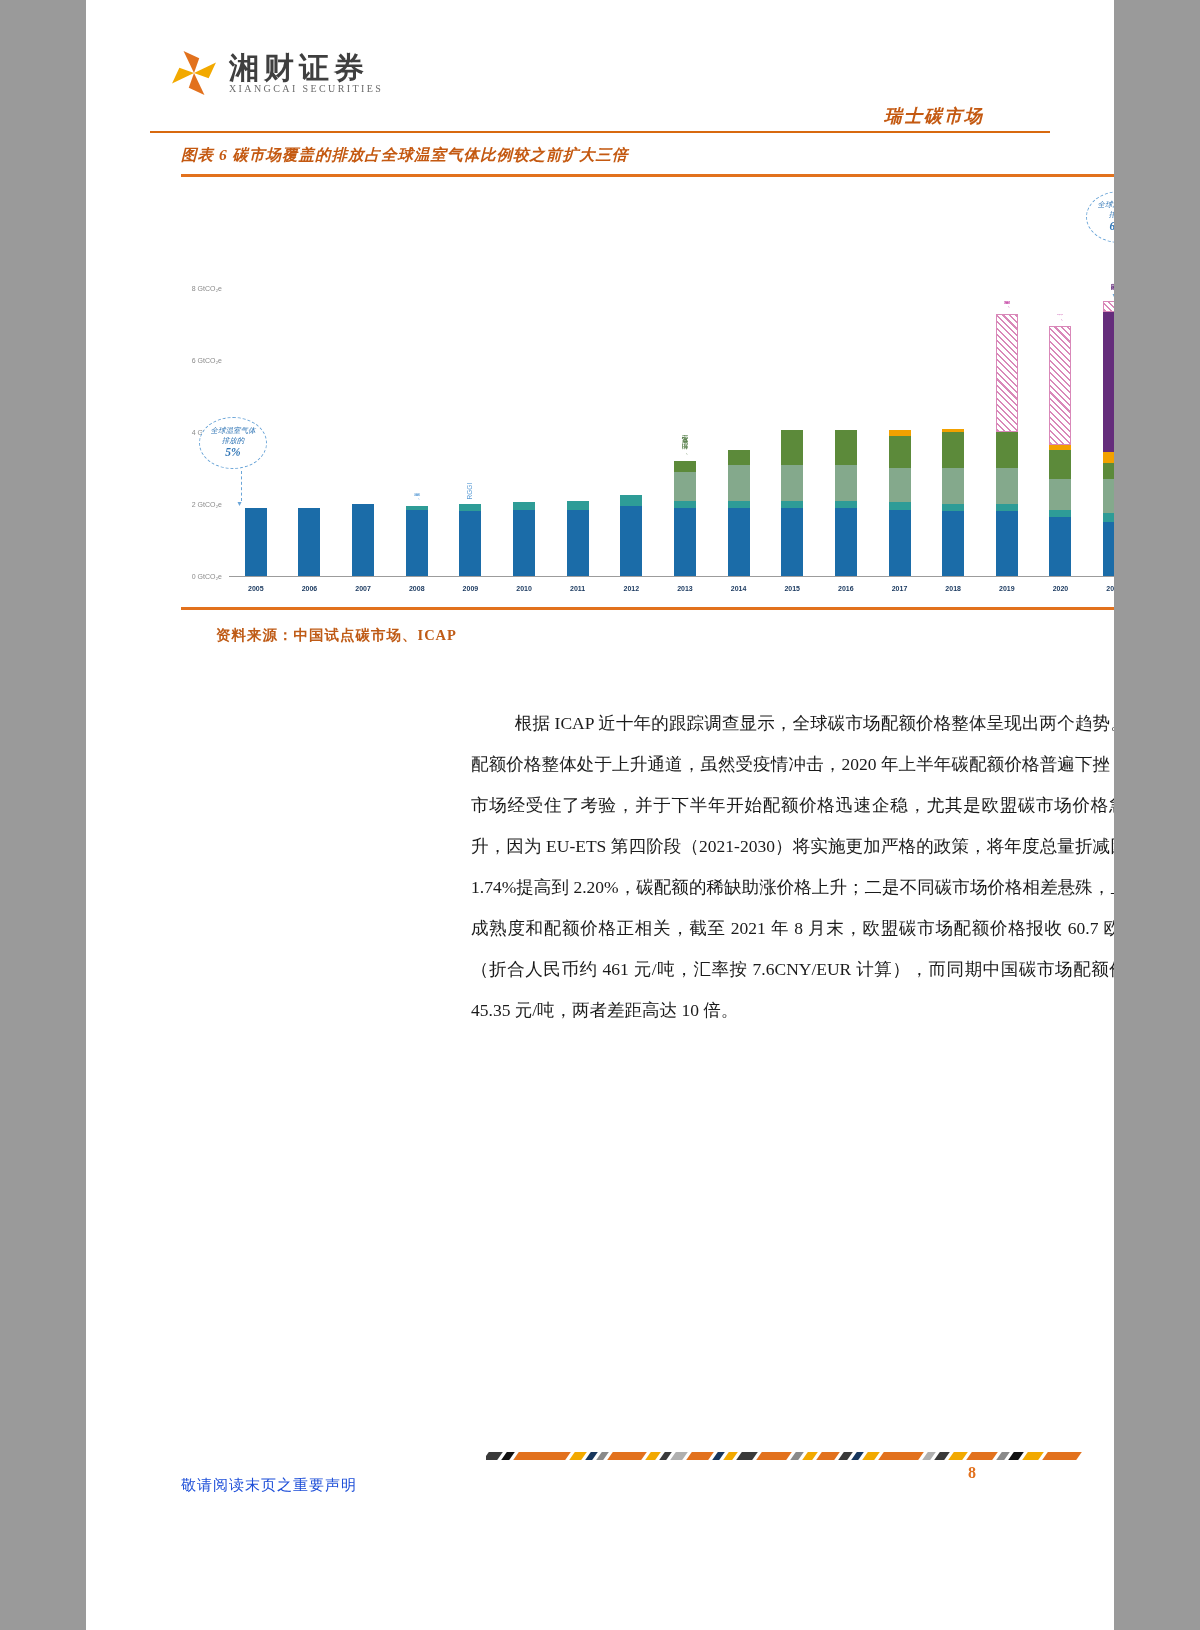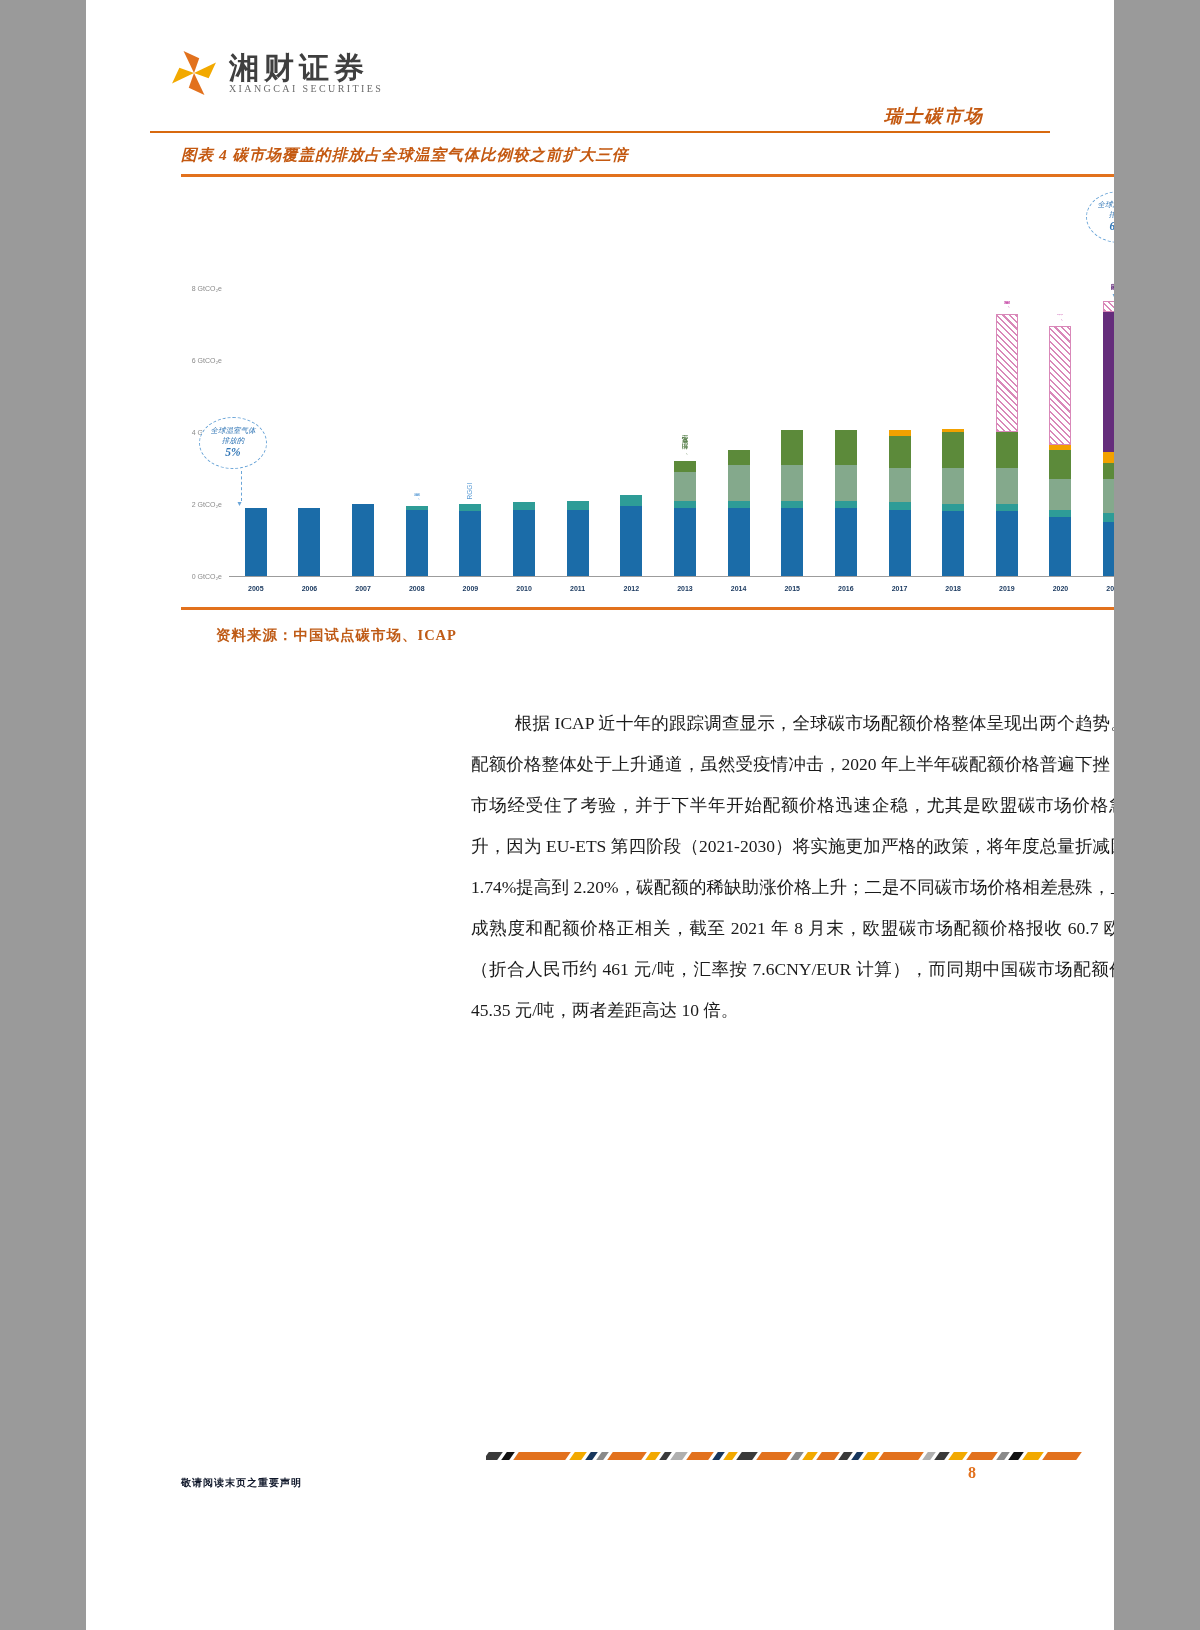--- a/index.html
+++ b/index.html
@@ -46,21 +46,21 @@
 
   
   .body-text {
     position:absolute; left:385px; top:703px; width:692px;
     font-size:17.5px; line-height:41px; text-align:justify; text-indent:2.5em; color:#1a1a1a;
   }
 
   
   .footer-deco { position:absolute; left:400px; top:1452px; width:672px; height:8px; display:flex; align-items:stretch; overflow:hidden; }
   .deco-seg { margin-right:4px; transform:skewX(-35deg); flex:none; }
-  .footer-disclaimer { position:absolute; left:95px; top:1476px; color:#0f172a; font-size:10px; font-weight:bold; letter-spacing:1px; }
+  .footer-disclaimer { position:absolute; left:95px; top:1476px; color:#1d4ed8; font-size:15px; font-weight:normal; letter-spacing:1px; }
   .page-number { position:absolute; right:138px; top:1464px; color:#e2711d; font-size:16px; font-weight:bold; }
 </style>
 </head>
 <body>
 
 <div class="page">
 
   <div class="brand">
     <svg width="46" height="46" viewBox="0 0 44 44">
       <path d="M22 22 L12 1 L27 8 Z" fill="#e2711d"></path>
@@ -70,21 +70,21 @@
     </svg>
     <div class="brand-text">
       <div class="cn">湘财证券</div>
       <div class="en">XIANGCAI SECURITIES</div>
     </div>
   </div>
   <div class="section-label">瑞士碳市场</div>
   <div class="header-rule"></div>
 
   <div class="figure">
-    <div class="figure-title">图表 4  碳市场覆盖的排放占全球温室气体比例较之前扩大三倍</div>
+    <div class="figure-title">图表 6  碳市场覆盖的排放占全球温室气体比例较之前扩大三倍</div>
     <div class="figure-rule top"></div>
 
     <div class="chart-area">
       <div class="plot" id="plot">
           <div class="bar-col">
             <div class="bar-stack">
               <div class="bar-seg" style="height: 68.3095px; background: rgb(27, 108, 168);"></div>
             </div>
             <div class="year-label">2005</div>
           </div>

